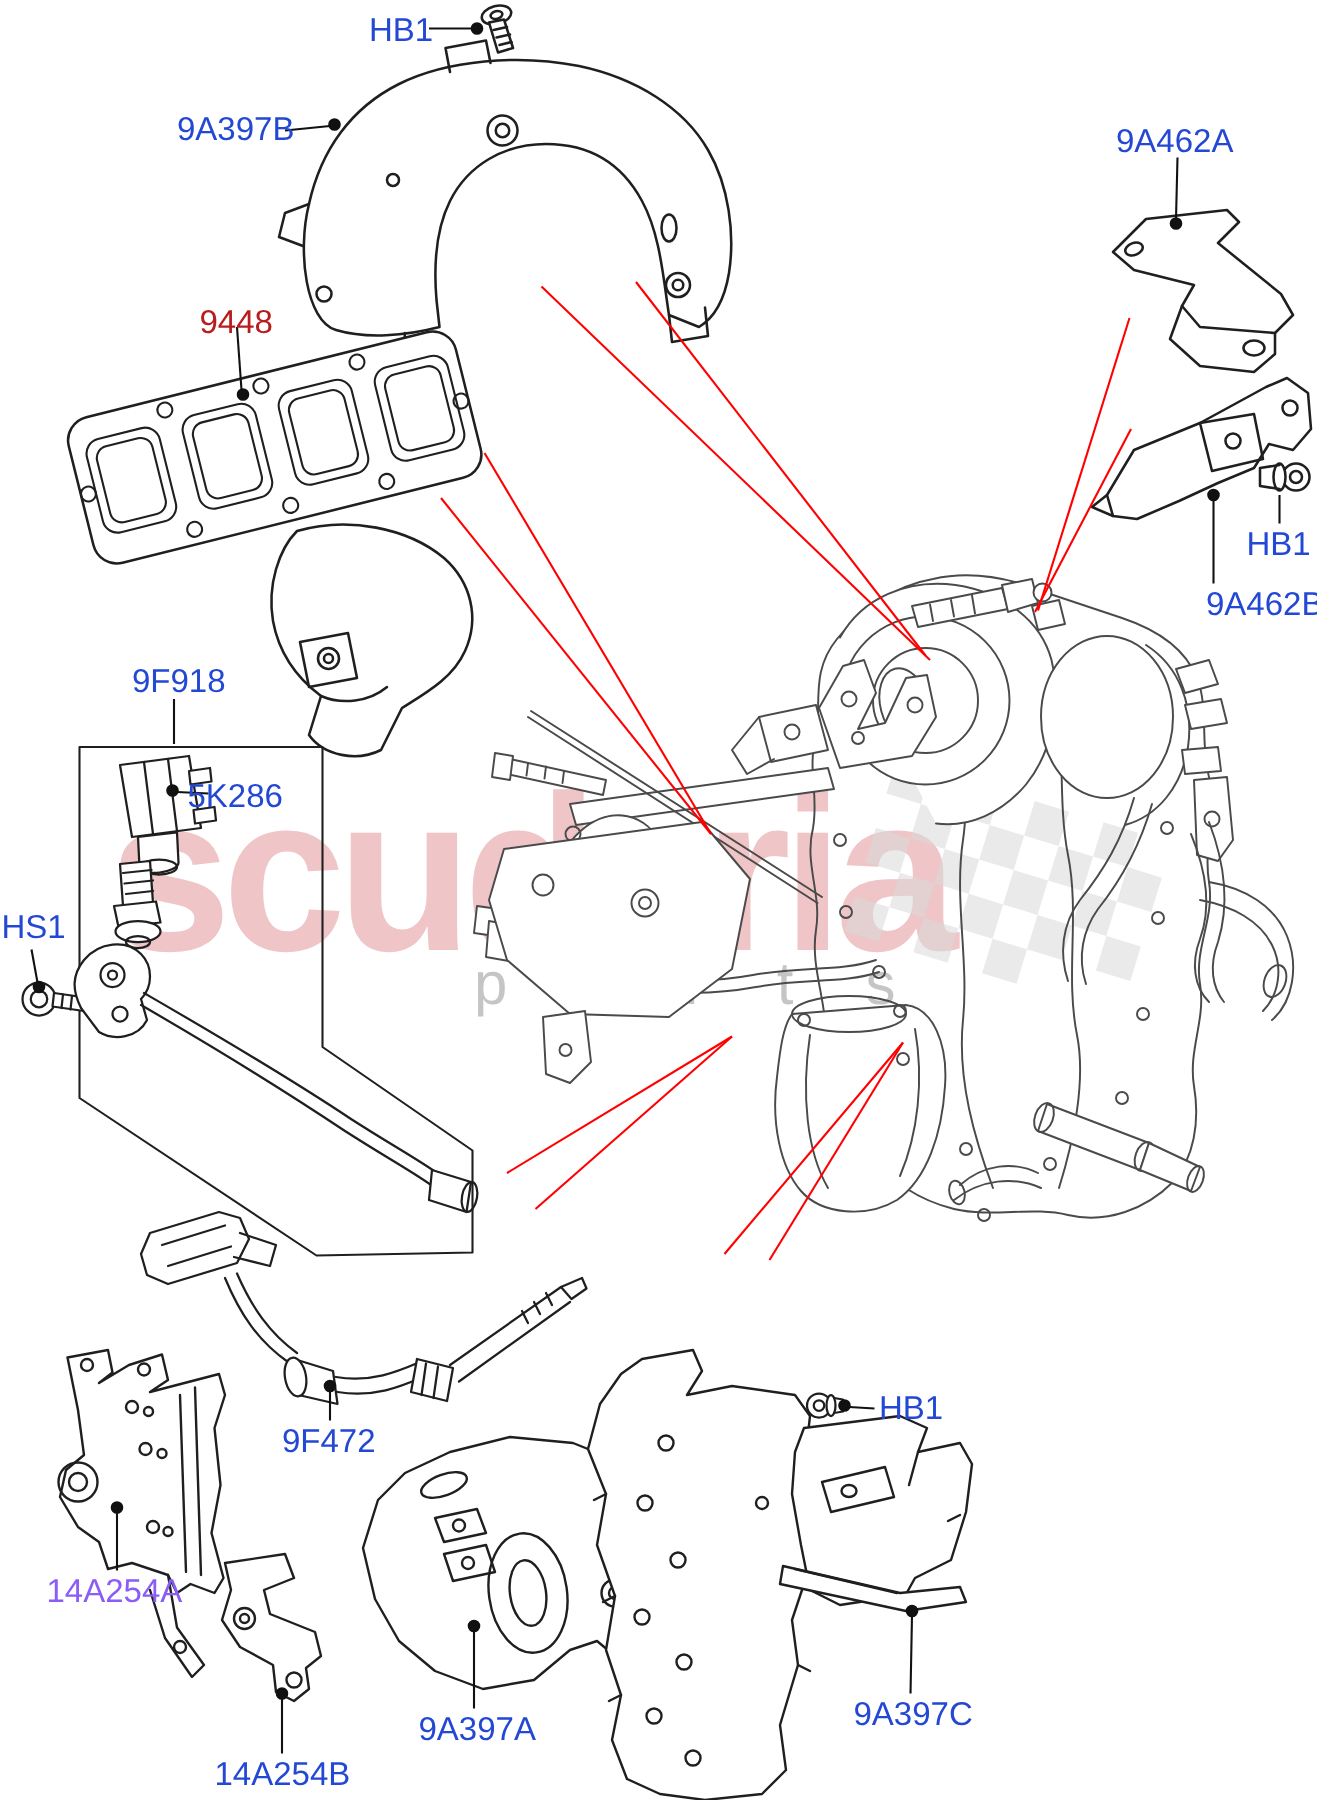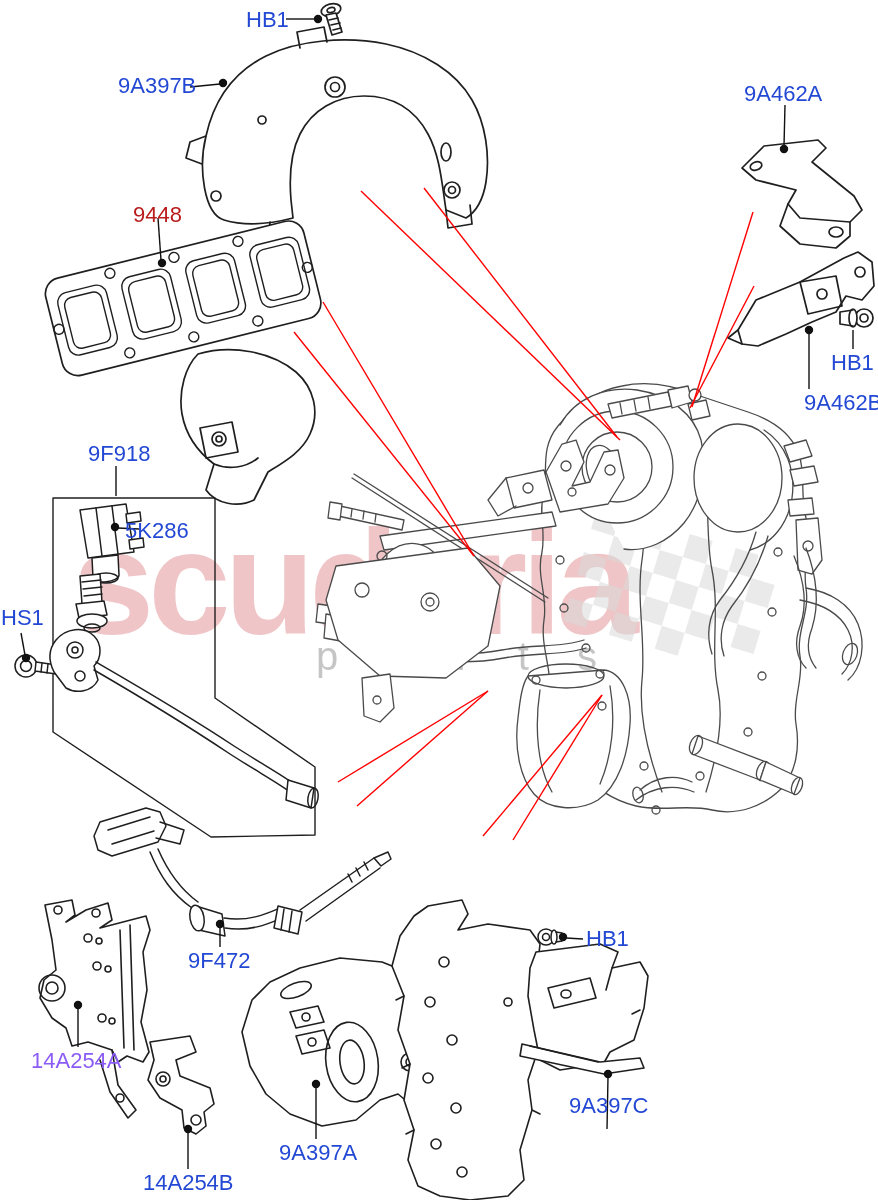--- a/index.html
+++ b/index.html
@@ -388,17 +388,17 @@
       <div class="plabel" style="left: 744px; top: 82px; color: rgb(35, 72, 212);">9A462A</div>
       <div class="plabel" style="left: 771px; top: 391px; color: rgb(35, 72, 212); margin-left: 33px;">9A462B</div>
       <div class="plabel" style="left: 831px; top: 351px; color: rgb(35, 72, 212);">HB1</div>
       <div class="plabel" style="left: 88px; top: 442px; color: rgb(35, 72, 212);">9F918</div>
       <div class="plabel" style="left: 125px; top: 519px; color: rgb(35, 72, 212);">5K286</div>
       <div class="plabel" style="left: 1px; top: 606px; color: rgb(35, 72, 212);">HS1</div>
       <div class="plabel" style="left: 188px; top: 949px; color: rgb(35, 72, 212);">9F472</div>
       <div class="plabel" style="left: 31px; top: 1049px; color: #8b5cf6;">14A254A</div>
       <div class="plabel" style="left: 143px; top: 1171px; color: rgb(35, 72, 212);">14A254B</div>
       <div class="plabel" style="left: 279px; top: 1141px; color: rgb(35, 72, 212);">9A397A</div>
-      <div class="plabel" style="left: 569px; top: 1094px; color: rgb(35, 72, 212);">9A397C</div>
+      <div class="plabel" style="left: 569px; top: 1131px; color: rgb(35, 72, 212);">9A397C</div>
       <div class="plabel" style="left: 586px; top: 927px; color: rgb(35, 72, 212);">HB1</div>
     </div>
 
 </div>
 
 </body></html>

